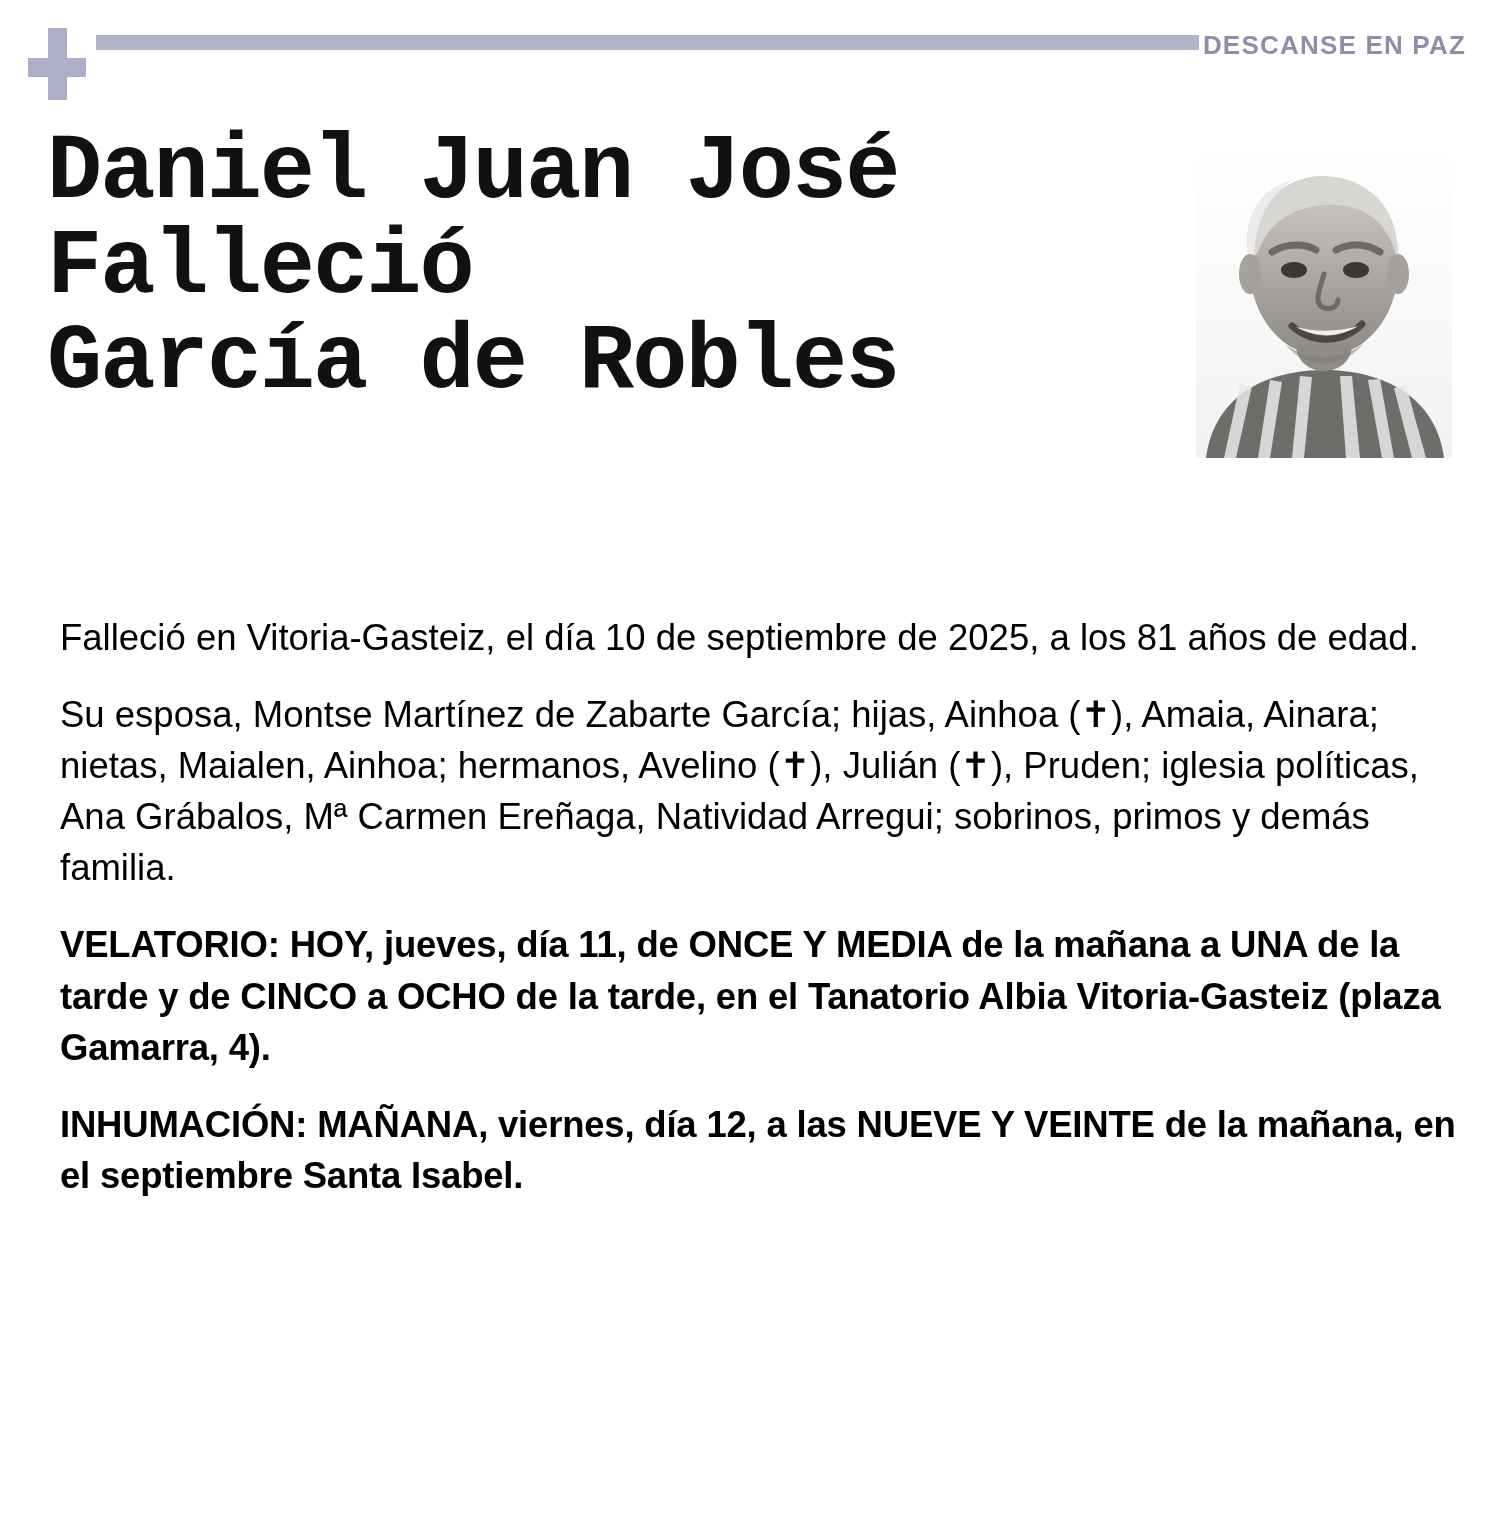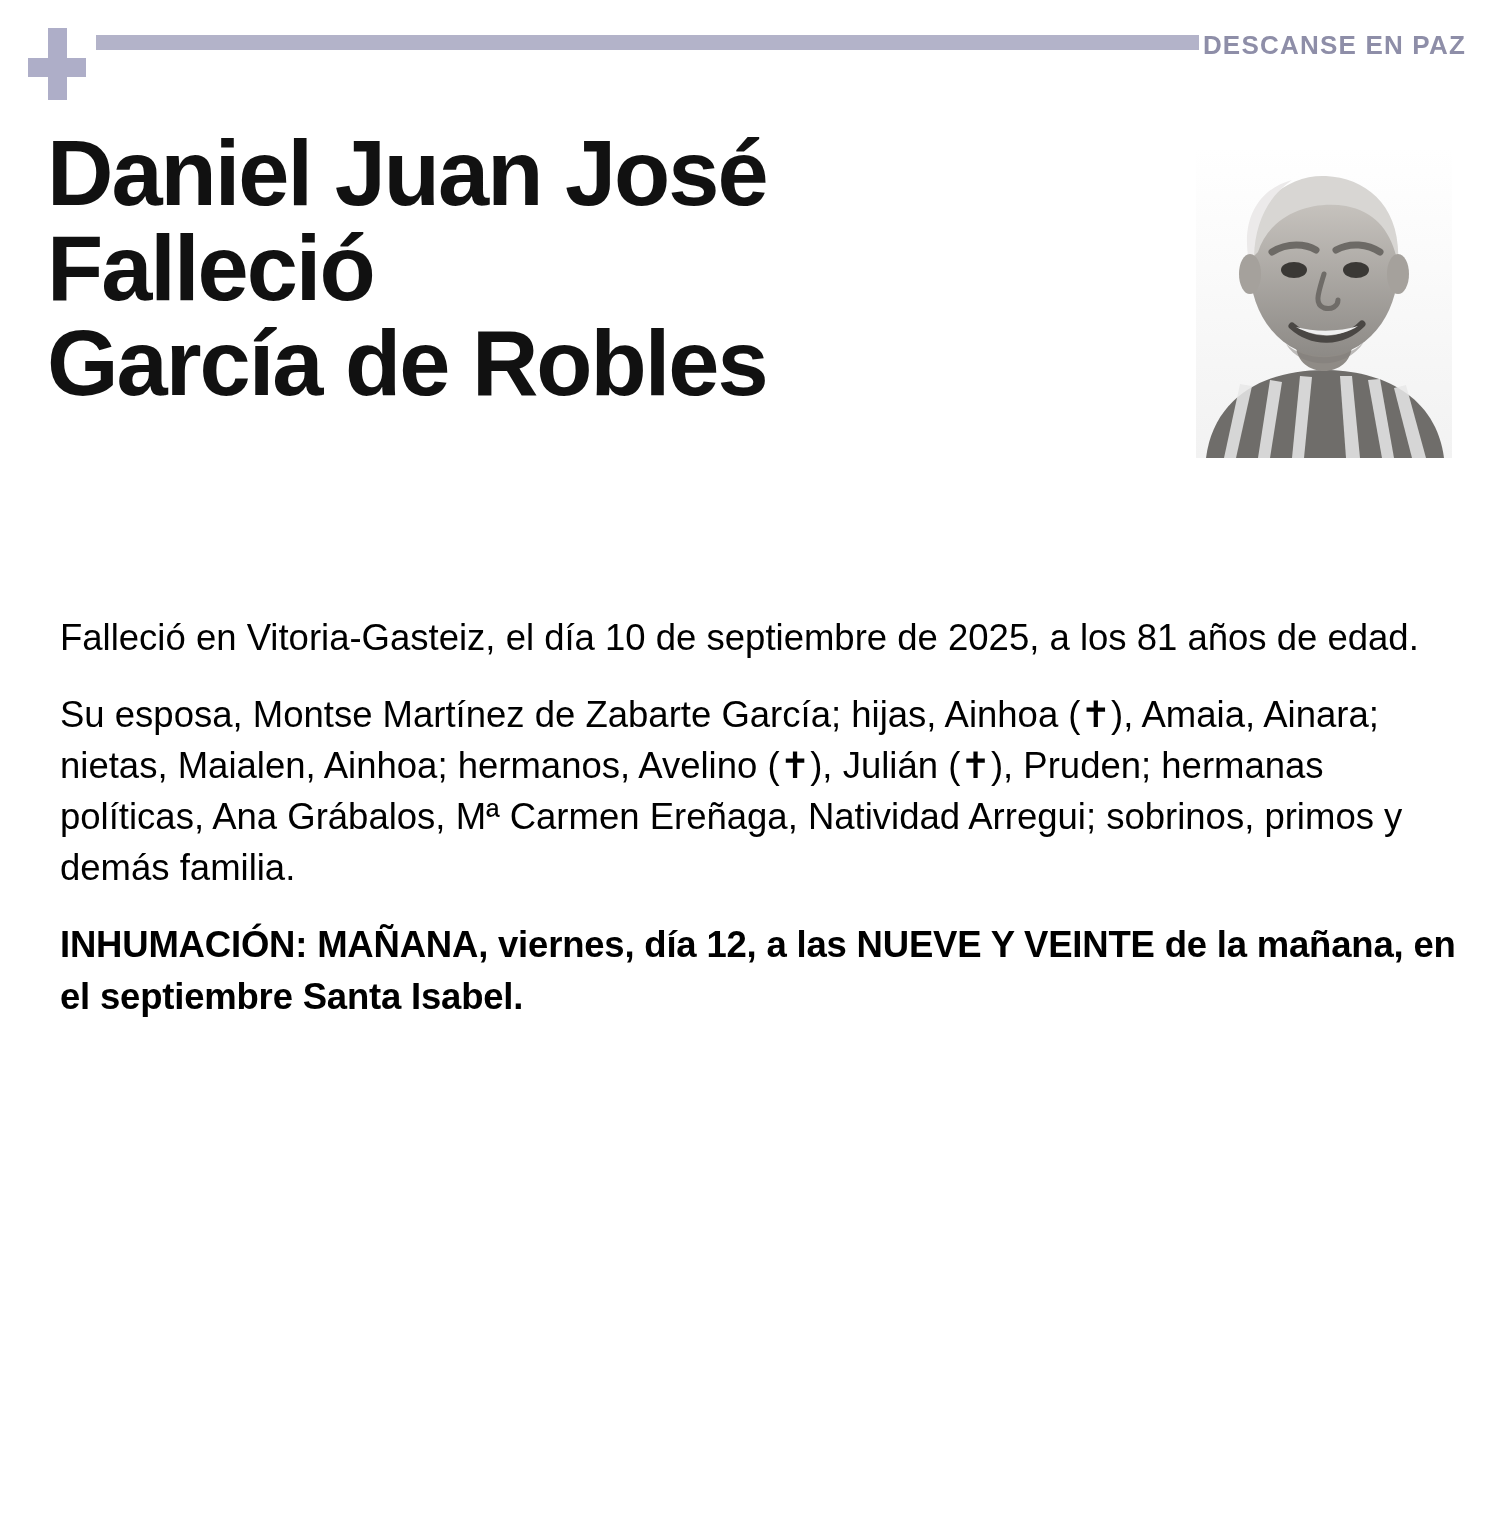--- a/index.html
+++ b/index.html
@@ -77,21 +77,21 @@
   
   .name {
     position: absolute;
     left: 47px;
     top: 126px;
     width: 1130px;
     font-weight: bold;
     font-size: 92px;
     line-height: 1.03;
     letter-spacing: -2px;
-    font-family: Liberation Sans, sans-serif;
+    font-family: Liberation Mono, monospace;
     color: #111111;
   }
   .name .ln {
     display: block;
     white-space: nowrap;
   }
 
   
   .portrait {
     position: absolute;
@@ -192,17 +192,18 @@
         <path d="M96 178 C 116 196, 146 196, 166 176" stroke="#4a4744" stroke-width="7" fill="none" stroke-linecap="round"></path>
         <path d="M100 179 C 120 190, 144 190, 162 178 C 144 184, 118 184, 100 179 Z" fill="#efefef"></path>
 
         <path d="M90 196 C 110 214, 148 214, 168 194 C 150 222, 106 222, 90 196 Z" fill="#7f7c78" opacity="0.5"></path>
       </g>
     </svg>
   </div>
 
   <div class="body">
     <p class="para">Falleció en Vitoria-Gasteiz, el día 10 de septiembre de 2025, a los 81 años de edad.</p>
-    <p class="para">Su esposa, Montse Martínez de Zabarte García; hijas, Ainhoa (✝), Amaia, Ainara; nietas, Maialen, Ainhoa; hermanos, Avelino (✝), Julián (✝), Pruden; hermanas políticas, Ana Grábalos, Mª Carmen Ereñaga, Natividad Arregui; sobrinos, primos y demás familia.</p>
+    <p class="para">Su esposa, Montse Martínez de Zabarte García; hijas, Ainhoa (✝), Amaia, Ainara; nietas, Maialen, Ainhoa; hermanos, Avelino (✝), Julián (✝), Pruden; iglesia políticas, Ana Grábalos, Mª Carmen Ereñaga, Natividad Arregui; sobrinos, primos y demás familia.</p>
+    <p class="para bold">VELATORIO: HOY, jueves, día 11, de ONCE Y MEDIA de la mañana a UNA de la tarde y de CINCO a OCHO de la tarde, en el Tanatorio Albia Vitoria-Gasteiz (plaza Gamarra, 4).</p>
     <p class="para bold">INHUMACIÓN: MAÑANA, viernes, día 12, a las NUEVE Y VEINTE de la mañana, en el septiembre Santa Isabel.</p>
   </div>
 
 </div>
 
 </body></html>

